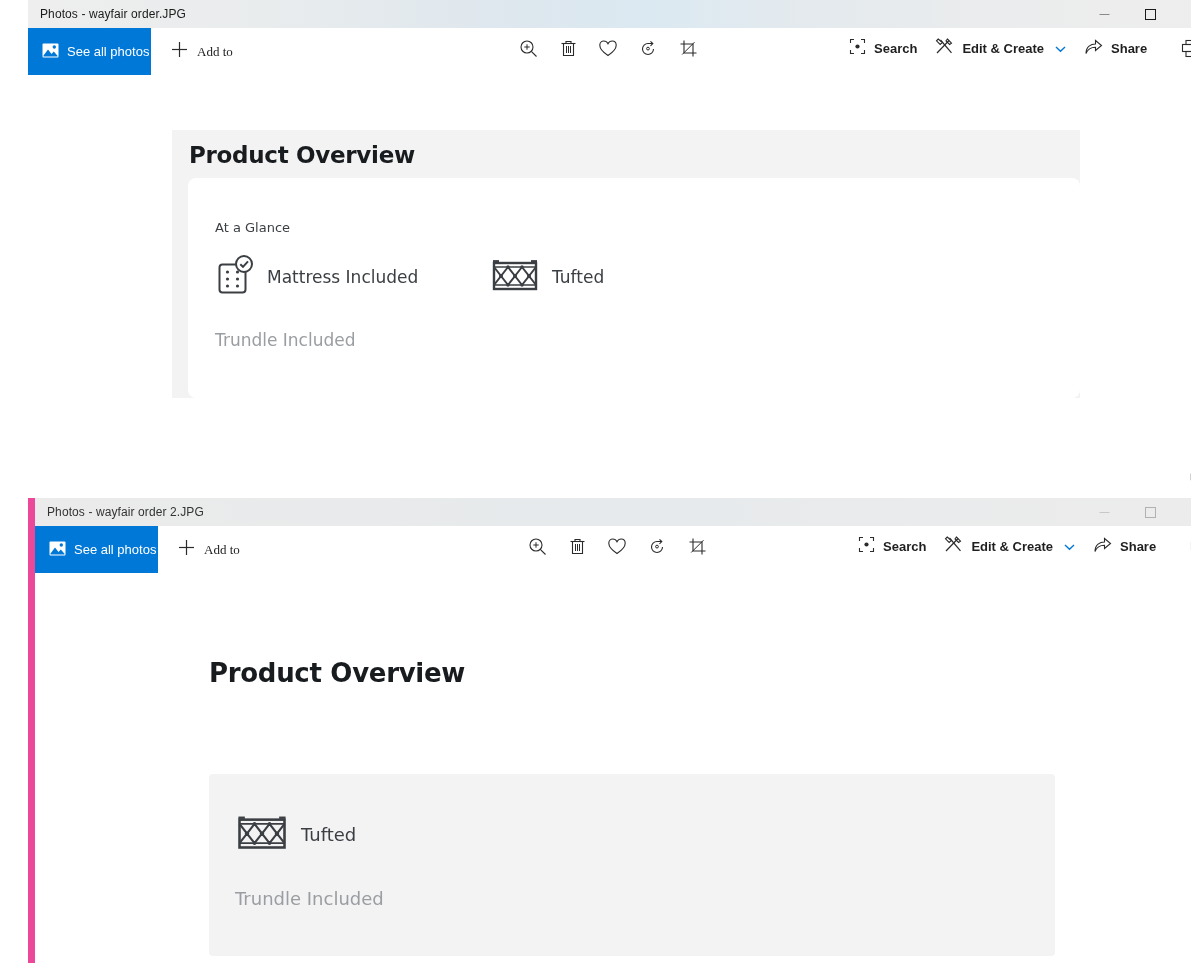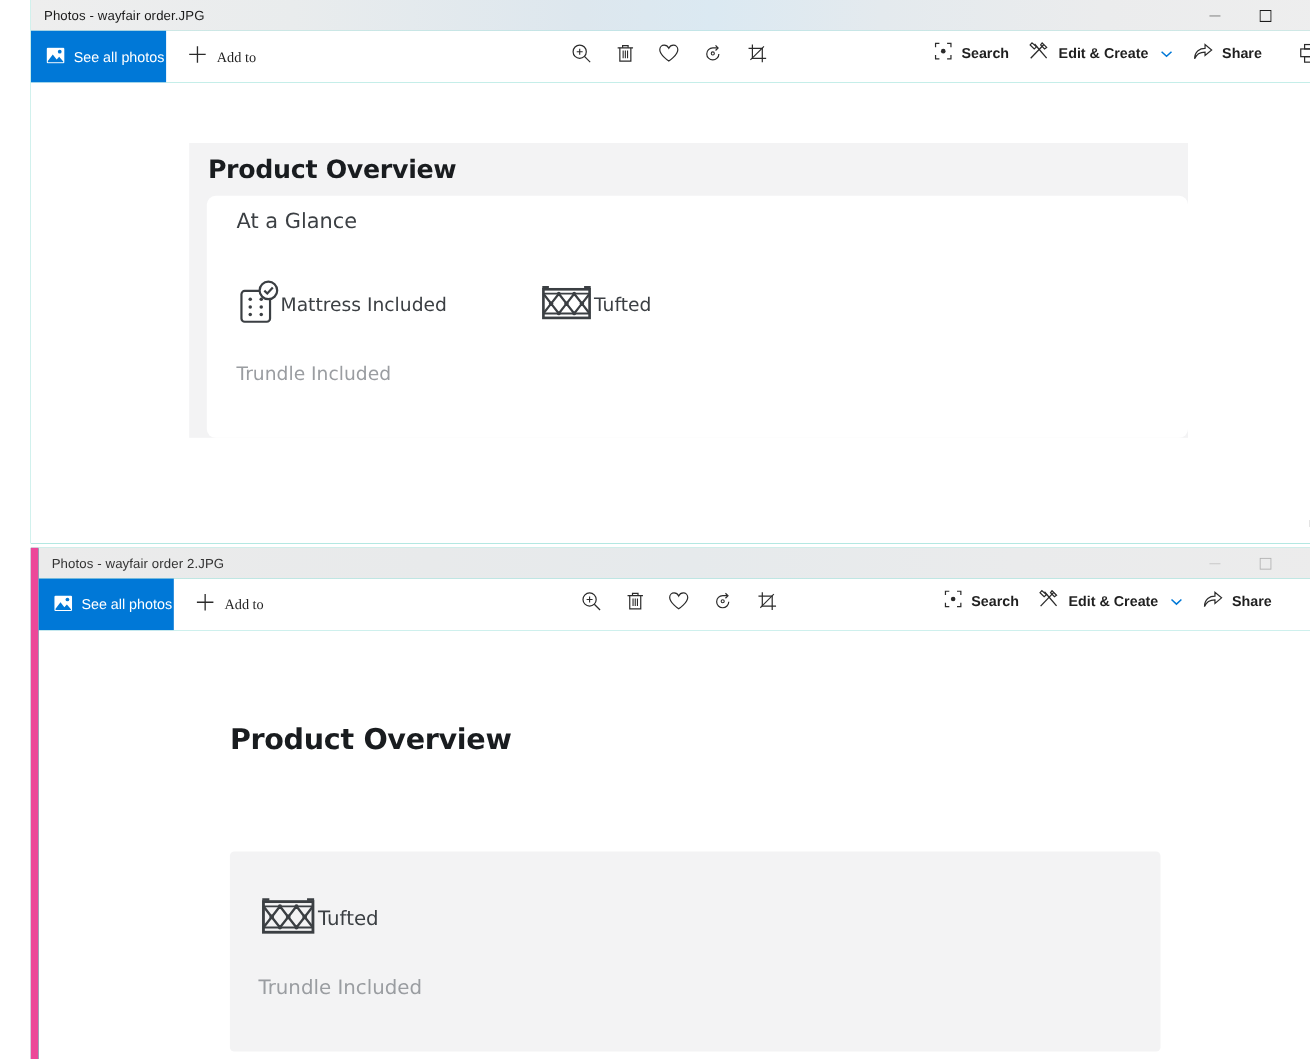--- a/index.html
+++ b/index.html
@@ -61,21 +61,21 @@
   }
   .panel-title{
     font-family:"DejaVu Sans", sans-serif;
     font-weight:bold;color:#191c1f;letter-spacing:-.3px;
   }
   .inner-card{position:absolute;background:#ffffff;border-radius:8px;}
   .glance{
     font-family:"DejaVu Sans", sans-serif;
     color:#3b3f43;
   }
-  .feat{position:absolute;display:flex;align-items:center;gap:0;}
+  .feat{position:absolute;display:flex;align-items:center;gap:12px;}
   .feat .ftxt{font-family:"DejaVu Sans", sans-serif;color:#3b3f43;}
   .muted{font-family:"DejaVu Sans", sans-serif;color:#9a9da1;}
   .expand{position:absolute;}
   .topedge{position:absolute;left:0;top:0;height:1px;width:100%;background:#b9b9b9;}
 </style>
 </head>
 <body>
 
 <div class="win" id="win1" style="top:0;height:494px;">
 
@@ -207,21 +207,21 @@
 
     </div>
   </div>
 
   <div class="canvas" style="height:419px;">
 
     <div class="panel" style="left:144px;top:55px;width:908px;height:268px;">
       <div class="panel-title" style="position:absolute;left:17px;top:12px;font-size:23px;">Product Overview</div>
 
       <div class="inner-card" style="left:16px;top:48px;width:892px;height:220px;">
-        <div class="glance" style="position:absolute;left:27px;top:12px;font-size:19px;">At a Glance</div>
+        <div class="glance" style="position:absolute;left:27px;top:42px;font-size:13px;">At a Glance</div>
 
         <div class="feat" style="left:27px;top:76px;">
           <span>
             <svg width="40" height="42" viewBox="0 0 40 42">
               <rect x="4.5" y="10.5" width="26" height="28" rx="3" fill="none" stroke="#3b3f43" stroke-width="2"></rect>
               <circle cx="12.5" cy="18" r="1.6" fill="#3b3f43"></circle>
                 <circle cx="22.5" cy="18" r="1.6" fill="#3b3f43"></circle>
               <circle cx="12.5" cy="25" r="1.6" fill="#3b3f43"></circle>
                 <circle cx="22.5" cy="25" r="1.6" fill="#3b3f43"></circle>
               <circle cx="12.5" cy="32" r="1.6" fill="#3b3f43"></circle>

